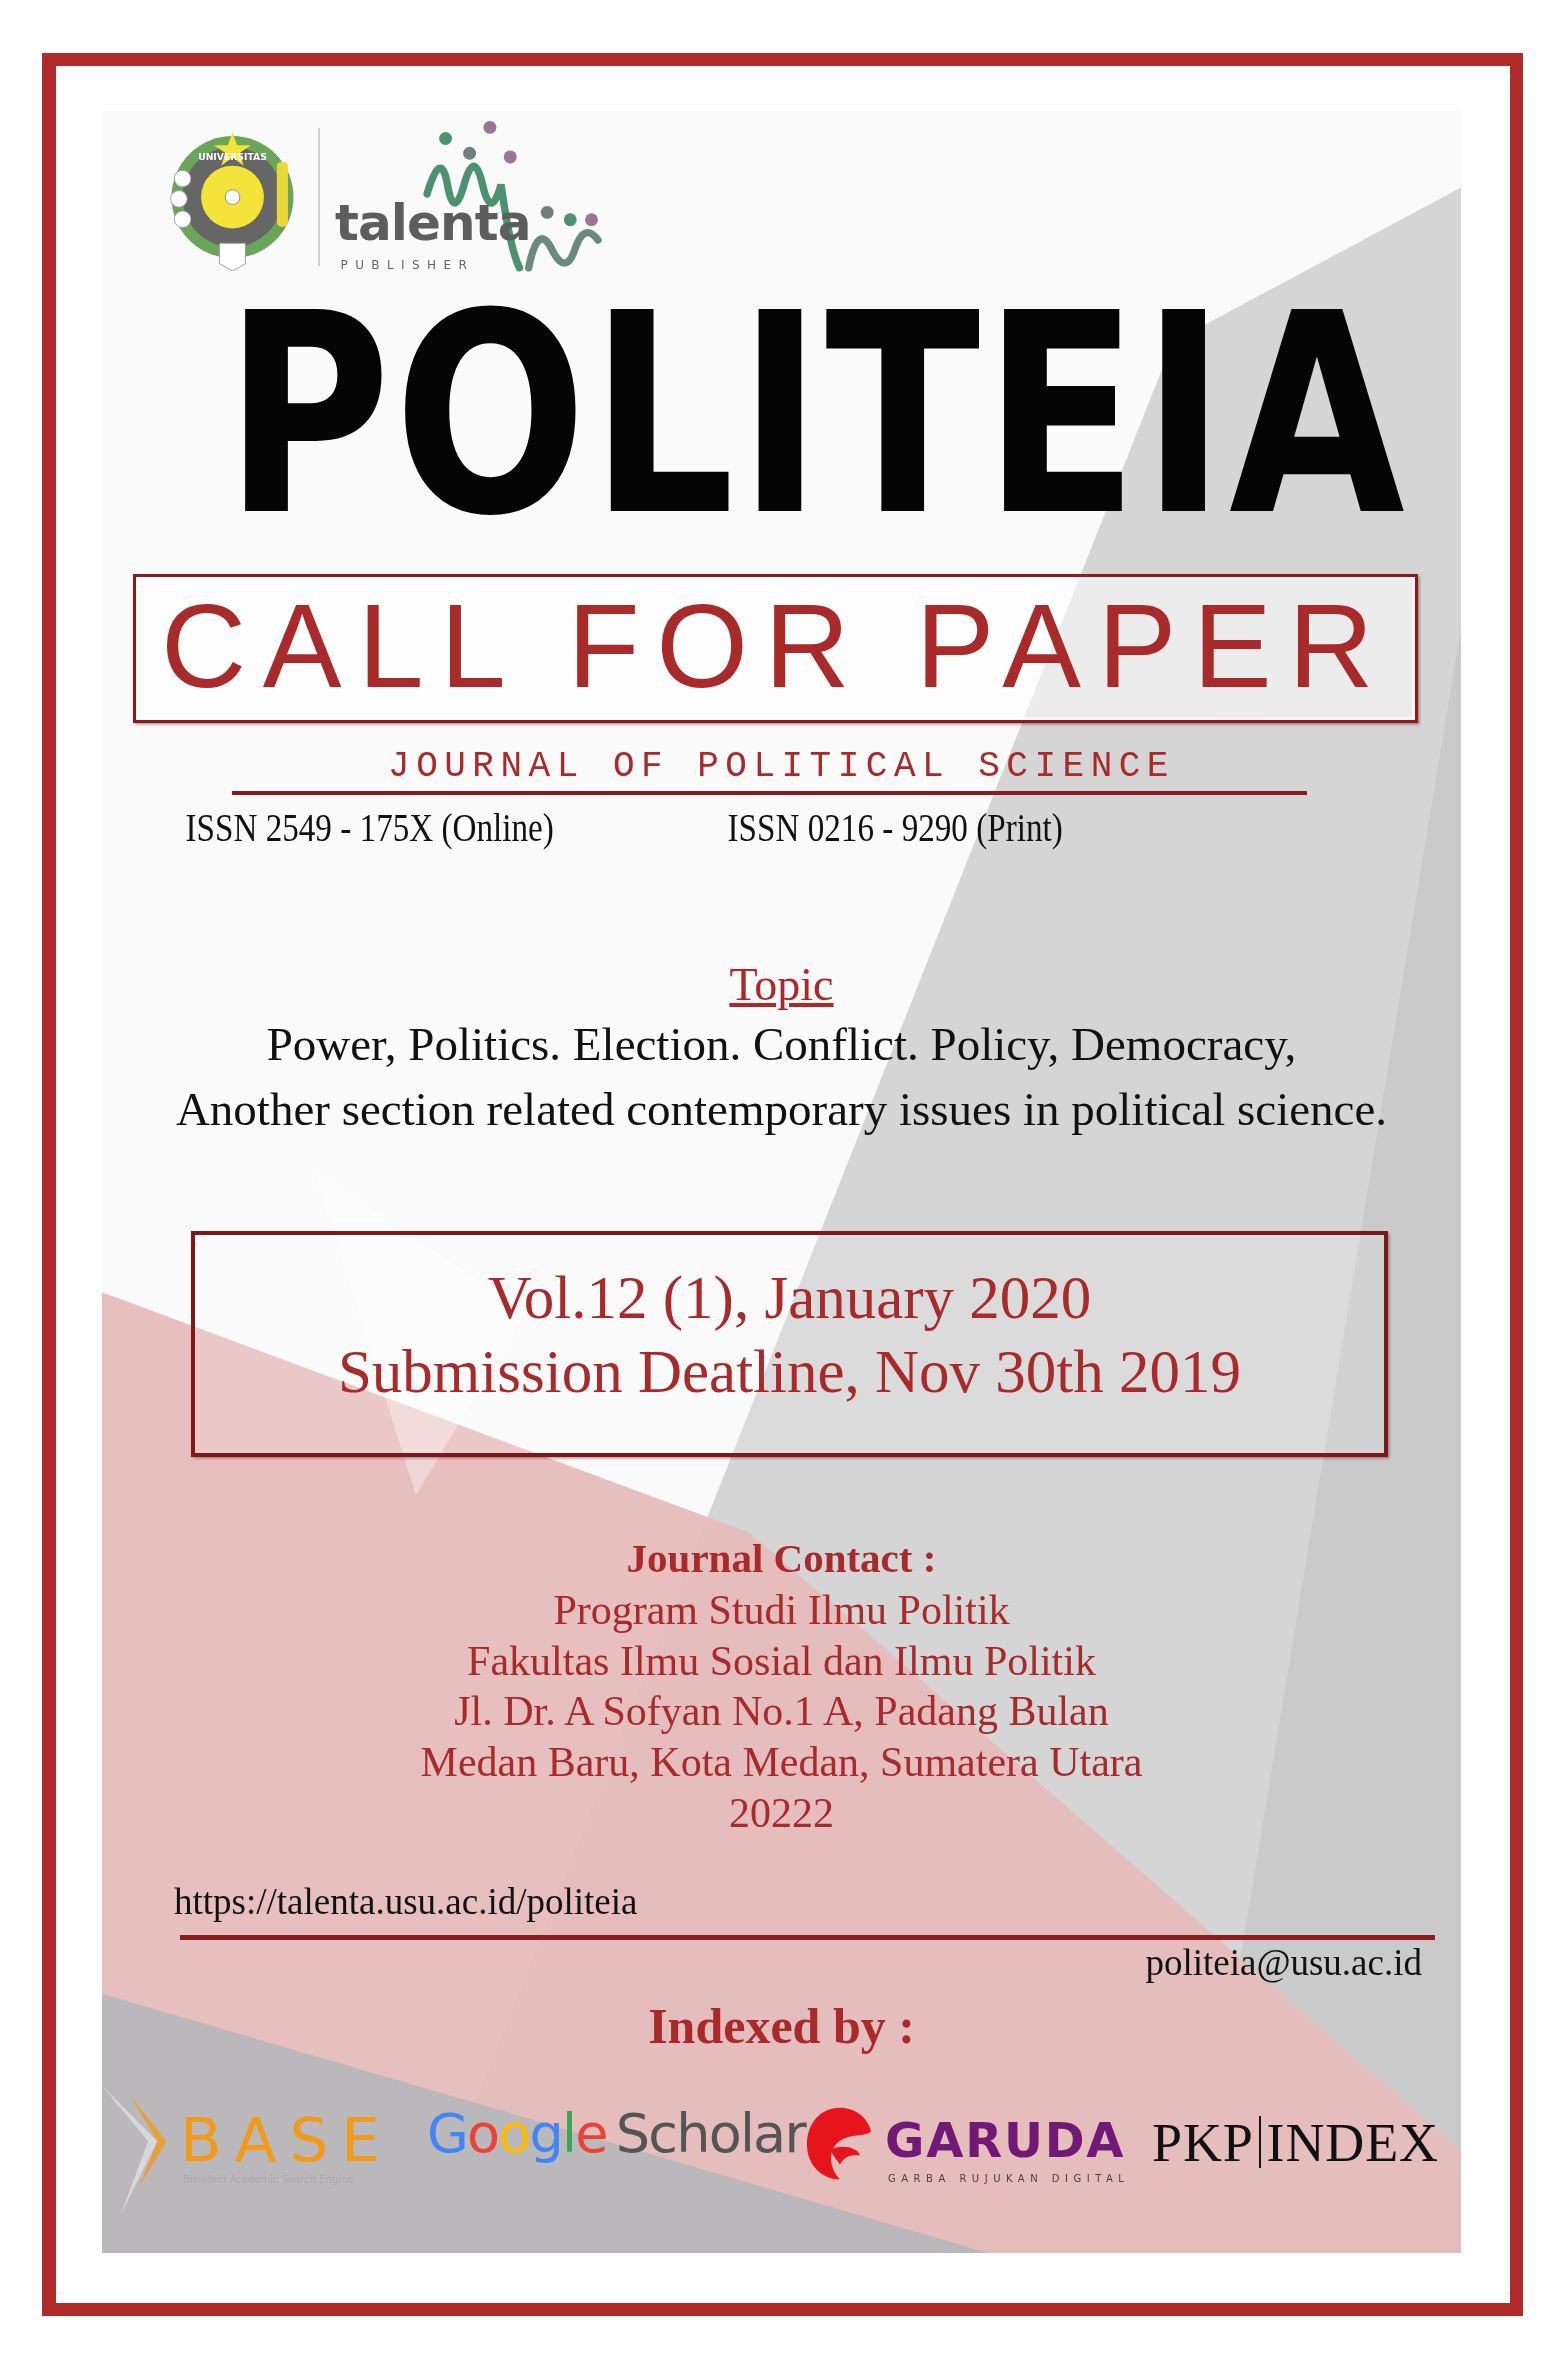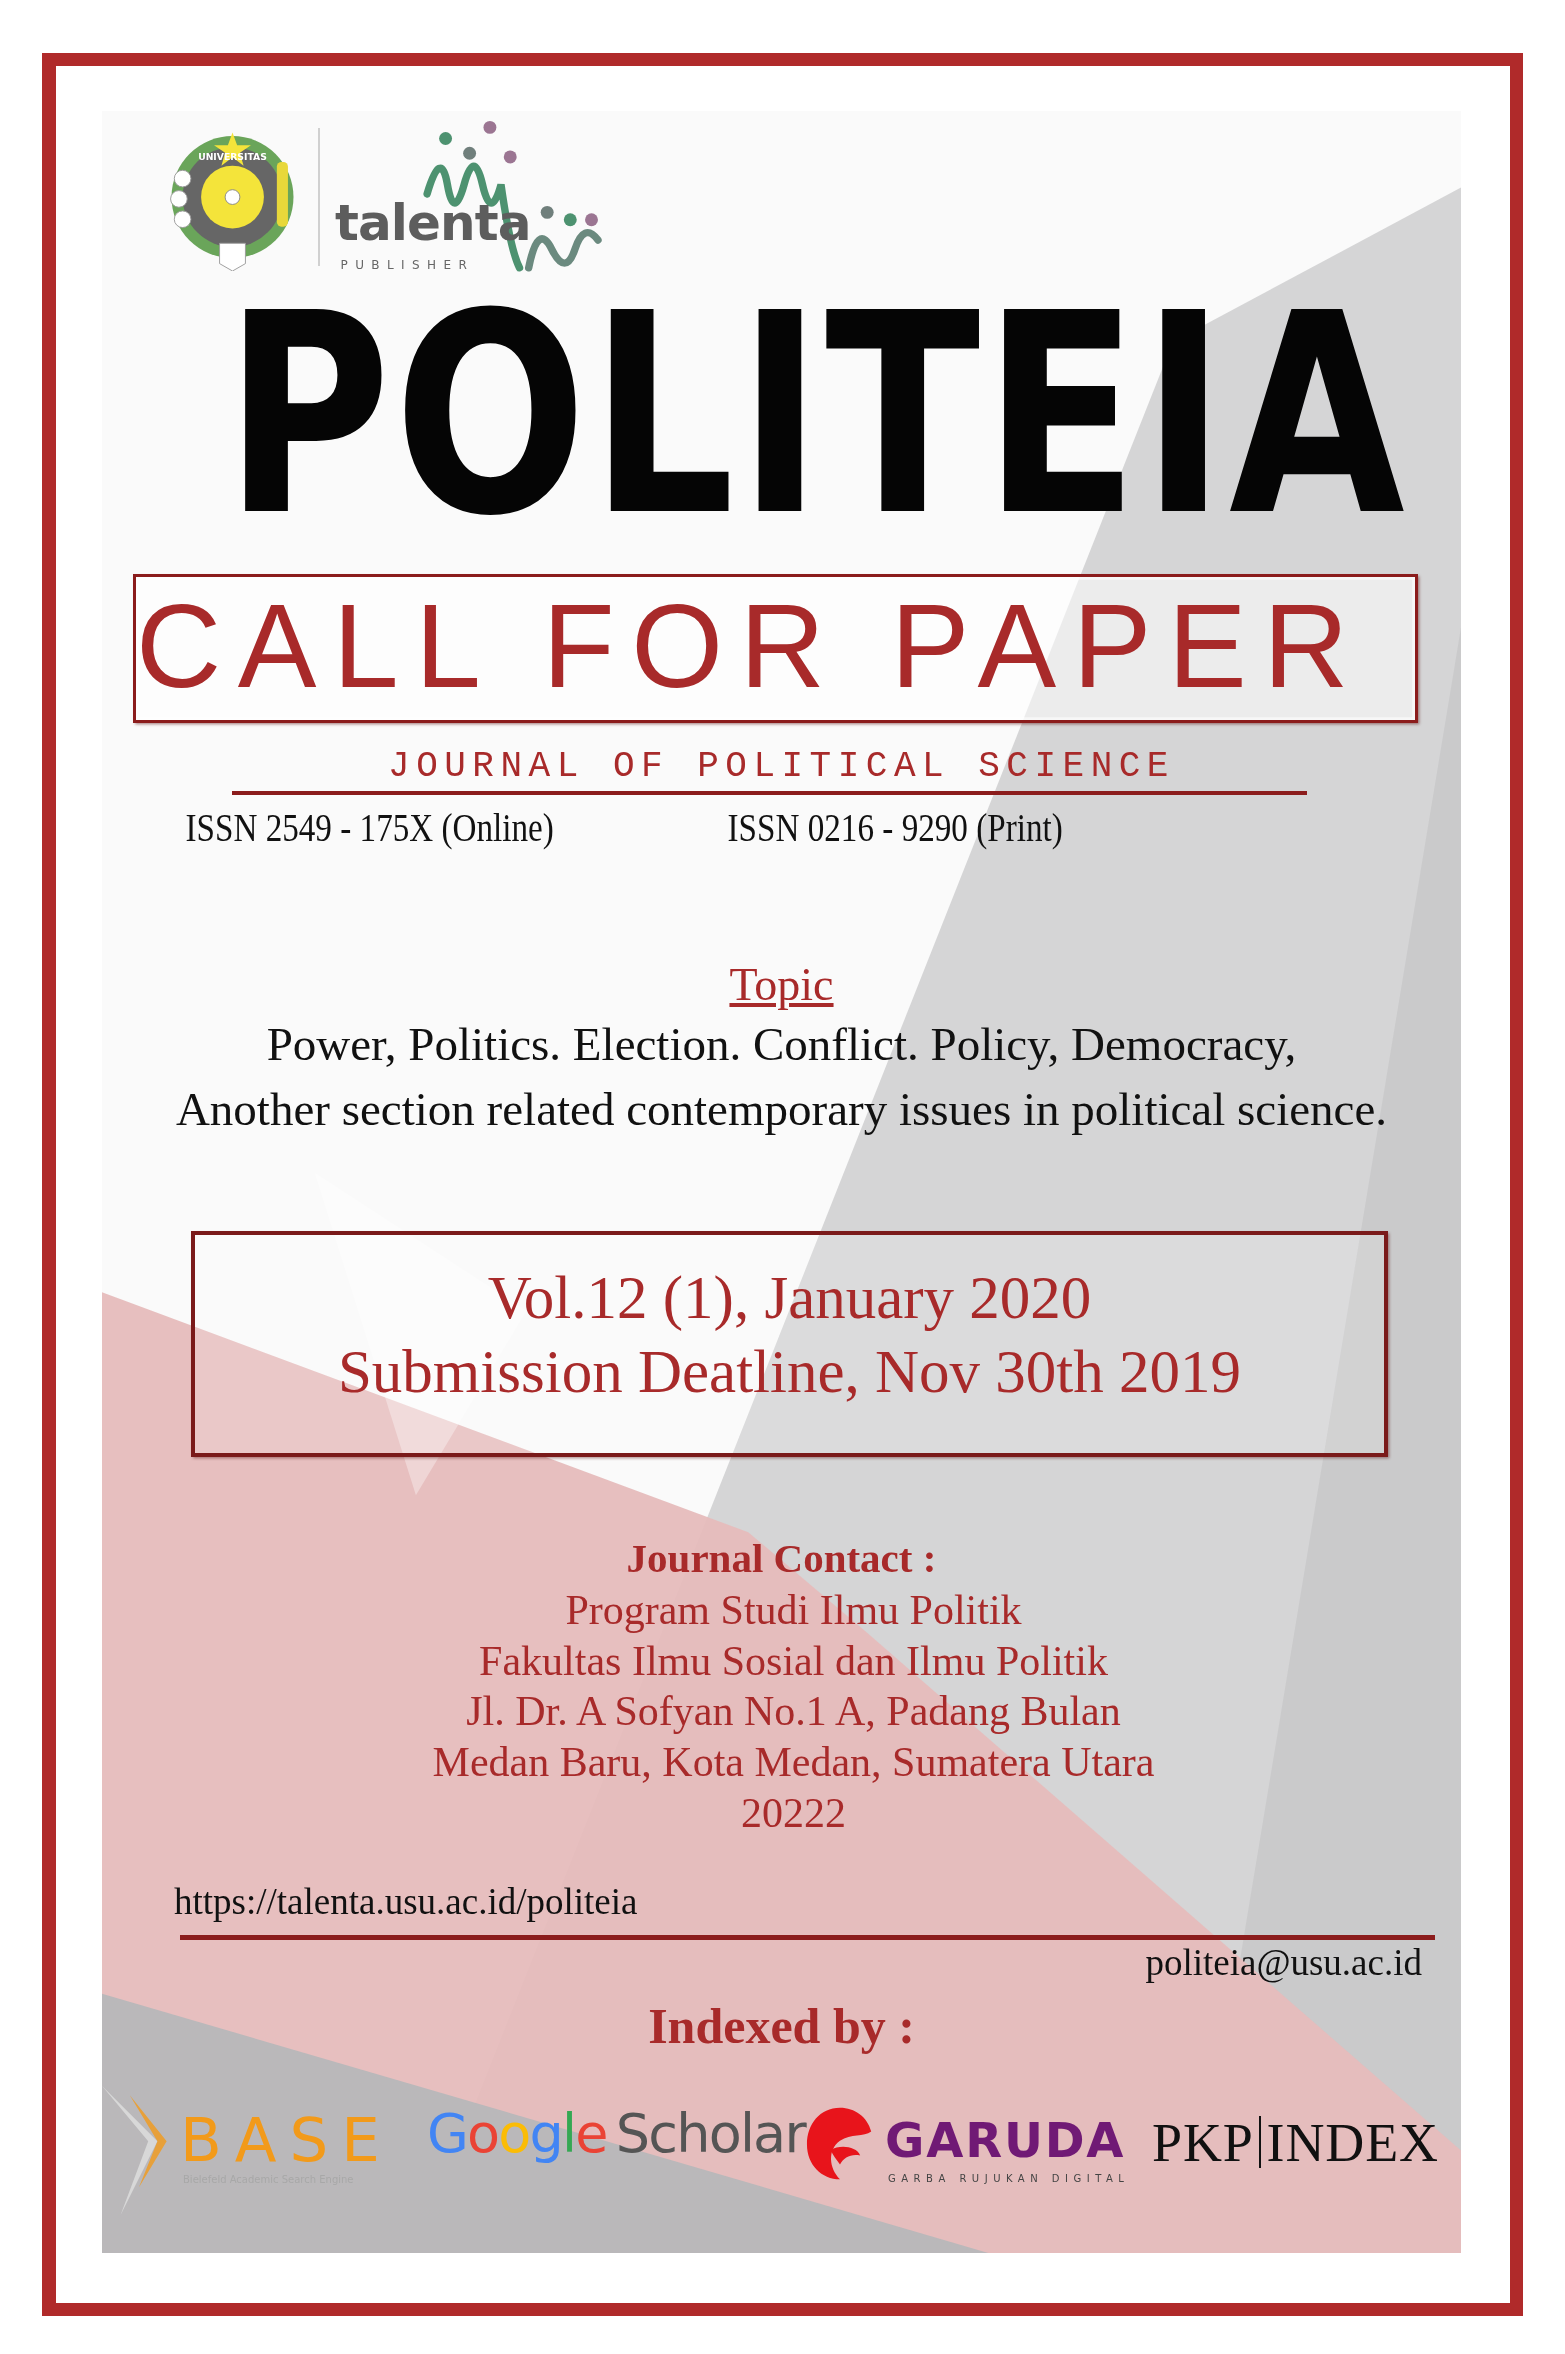--- a/index.html
+++ b/index.html
@@ -9,31 +9,31 @@
   .shapes { position:absolute; left:0; top:0; width:1359px; height:2142px; }
   .abs { position:absolute; }
   
   .seal { position:absolute; left:62px; top:14px; width:137px; height:146px; }
   .divider-v { position:absolute; left:216px; top:16.6px; width:1.8px; height:138px; background:#d0d0d0; }
   .talenta { position:absolute; left:233px; top:9.2px; width:277px; height:157px; }
   .talenta-word { position:absolute; left:0; top:74px; font-family:"DejaVu Sans", sans-serif; font-size:50px; font-weight:bold; color:#5d5d5d; letter-spacing:-0.9px; }
   .talenta-pub { position:absolute; left:5.5px; top:138px; font-family:"DejaVu Sans", sans-serif; font-size:12px; color:#666; letter-spacing:7.4px; }
   .title { position:absolute; left:0; width:1359px; top:166px; text-align:center; font-family:"DejaVu Sans", sans-serif; font-weight:bold; font-size:277px; line-height:277px; color:#050505; letter-spacing:3.7px; transform:scaleX(0.82); transform-origin:center; }
   .cfp-box { position:absolute; left:31px; top:463px; width:1279px; height:143px; border:3.7px solid #8b1c1c; box-shadow: 1.8px 1.8px 2.8px rgba(80,0,0,0.5), inset 0 0 0 2.8px rgba(255,255,255,0.6); background:rgba(255,255,255,0.55); }
-  .cfp-text { position:absolute; left:0; right:0; top:9.2px; text-align:left; font-family:"Liberation Sans", sans-serif; font-size:118px; line-height:120px; color:#a82a2a; letter-spacing:16.6px; }
+  .cfp-text { position:absolute; left:0; right:0; top:9.2px; text-align:center; font-family:"Liberation Sans", sans-serif; font-size:118px; line-height:120px; color:#a82a2a; letter-spacing:16.6px; }
   .subtitle { position:absolute; left:0; width:1359px; top:635px; text-align:center; font-family:Liberation Mono, monospace; font-size:36px; color:#a82a2a; letter-spacing:6.5px; }
   .sub-rule { position:absolute; left:130px; width:1075px; top:680px; height:3.7px; background:#8b1c1c; }
   .issn-row { position:absolute; left:0; width:1359px; top:694px; font-size:39px; color:#111; }
   .issn-row span { display:inline-block; margin:0 51px; transform:scaleX(0.85); }
   .topic-h { position:absolute; left:0; width:1359px; top:847px; text-align:center; font-size:46px; color:#a82a2a;text-decoration:underline; }
   .topic-line { position:absolute; left:0; width:1359px; text-align:center; font-size:47px; color:#111; }
   .vol-box { position:absolute; left:89px; top:1120px; width:1189px; height:218px; border:4.6px solid #7a1a1a; box-shadow:1.8px 1.8px 2.8px rgba(80,0,0,0.45); background:rgba(255,255,255,0.15); }
   .vol-line { position:absolute; left:0; right:0; text-align:center; font-size:61px; color:#a82a2a; }
   .contact-h { position:absolute; left:0; width:1359px; top:1423px; text-align:center; font-size:41px; font-weight:bold; color:#a82a2a; }
-  .contact-line { position:absolute; left:12px; width:1359px; text-align:center; font-size:42px; color:#a82a2a; }
+  .contact-line { position:absolute; left:0; width:1359px; text-align:center; font-size:42px; color:#a82a2a; }
   .url { position:absolute; left:72px; top:1769px; font-size:37px; color:#111; }
   .url-rule { position:absolute; left:78px; width:1255px; top:1824px; height:4.6px; background:#8b1c1c; }
   .email { position:absolute; right:39px; top:1830px; font-size:37px; color:#111; }
   .indexed { position:absolute; left:0; width:1359px; top:1886px; text-align:center; font-size:50px; font-weight:bold; color:#a82a2a; }
   .idx-row { position:absolute; left:0; top:1984px; width:1359px; height:111px; }
   .base { position:absolute; left:78px; top:9.2px; font-family:"DejaVu Sans", sans-serif; font-size:61px; color:#f29a1a; letter-spacing:13px; }
   .base-sub { position:absolute; left:81px; top:79px; font-family:"DejaVu Sans", sans-serif; font-size:10px; color:#a8a8a8; }
   .gscholar { position:absolute; left:325px; top:7.4px; font-family:"DejaVu Sans", sans-serif; font-size:54px; letter-spacing:-1.8px; }
   .gscholar .sch { color:#555; margin-left:9.2px; }
   .garuda-ico { position:absolute; left:701px; top:9.2px; width:74px; height:78px; }

